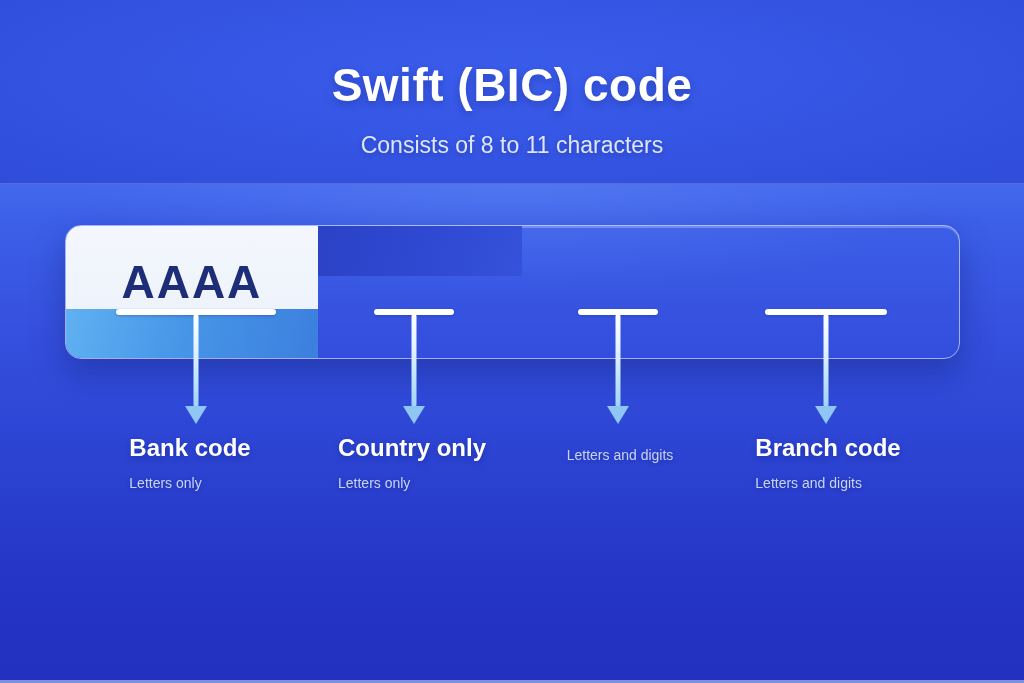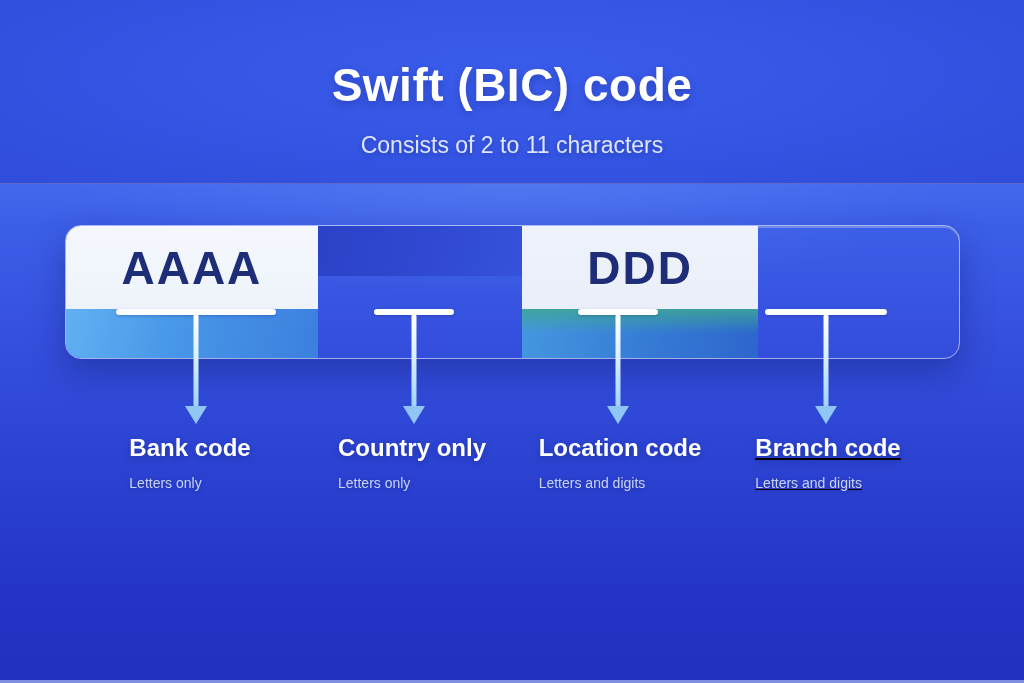--- a/index.html
+++ b/index.html
@@ -26,21 +26,21 @@
     font-size:23px;font-weight:400;color:#dde6fb;
     text-shadow:0 2px 5px rgba(15,30,110,0.3);}
 
   
   .card{position:absolute;left:65px;top:225px;width:893px;height:132px;
     border-radius:16px;overflow:hidden;display:flex;
     border:1px solid rgba(255,255,255,0.55);
     box-shadow:0 14px 32px rgba(12,22,100,0.35), 0 2px 0 rgba(255,255,255,0.25) inset;}
   .seg{position:relative;height:100%;display:flex;flex-direction:column;}
   .seg1{width:28.2%;} .seg2{width:22.5%;} .seg3{width:22.9%;} .seg4{width:26.4%;}
-  .seg-face{height:86px;display:flex;align-items:center;justify-content:center;}
+  .seg-face{height:86px;display:flex;align-items:flex-end;justify-content:center;}
   .seg1 .seg-face{background:linear-gradient(180deg,#f4f7fd,#eef3fb);}
   .seg2 .seg-face{background:linear-gradient(180deg,#f7fafd,#f1f5fc);}
   .seg3 .seg-face{background:linear-gradient(180deg,#f3f6fc,#eef2fa);}
   .seg4 .seg-face{background:linear-gradient(180deg,#eef3fb,#e9eef8);}
   .letters{font-size:46px;font-weight:700;letter-spacing:2px;color:#1d2d78;
     text-shadow:0 1px 0 rgba(255,255,255,0.5);}
   .seg-strip{height:50px;}
   .strip1{background:linear-gradient(105deg,#60b1f2 0%,#4796e8 45%,#3c7fde 100%);}
   .strip2{background:linear-gradient(105deg,#3552da 0%,#2c42c8 60%,#2a3cc2 100%);}
   .strip3{background:linear-gradient(105deg,#2b42c6 0%,#3049d2 55%,#3552da 100%);}
@@ -55,53 +55,47 @@
     width:5px;border-radius:2px;
     background:linear-gradient(180deg,#ffffff 0%,#dff2fe 40%,#9ed4f8 100%);}
   .arrow .head{position:absolute;bottom:0;left:50%;transform:translateX(-50%);
     width:0;height:0;border-left:11px solid transparent;border-right:11px solid transparent;
     border-top:18px solid #8fc6f4;}
   .a1{left:196px;width:160px;} .a2{left:414px;width:80px;}
   .a3{left:618px;width:80px;}  .a4{left:826px;width:122px;}
 
   
   .label-group{position:absolute;top:434px;transform:translateX(-50%);text-align:left;white-space:nowrap;}
-  .lg1{left:190px;} .lg2{left:412px;} .lg3{left:620px;} .lg4{left:828px;text-decoration:underline;}
+  .lg1{left:190px;} .lg2{left:412px;} .lg3{left:620px;} .lg4{left:828px;}
   .seg-label{font-size:24px;font-weight:700;color:#ffffff;
     text-shadow:0 2px 6px rgba(15,30,110,0.4);}
   .seg-note{margin-top:13px;font-size:14px;font-weight:400;color:#c9d4f4;
     text-shadow:0 1px 4px rgba(15,30,110,0.35);}
 </style>
 </head>
 <body>
 
 <div class="stage">
 
   <div class="bg-top"></div>
   <div class="bg-band"></div>
   <div class="bottom-line"></div>
 
   <h1 class="title">Swift (BIC) code</h1>
-  <div class="subtitle">Consists of 2 to 11 characters</div>
+  <div class="subtitle">Consists of 8 to 11 characters</div>
 
   <div class="card">
     <div class="seg seg1">
       <div class="seg-face">
         <span class="letters">AAAA</span>
       </div>
       <div class="seg-strip strip1"></div>
     </div>
     <div class="seg seg3">
       <div class="seg-strip strip3"></div>
-    </div>
-    <div class="seg seg4">
-      <div class="seg-face">
-        <span class="letters">DDD</span>
-      </div>
-      <div class="seg-strip strip4"></div>
     </div>
   </div>
 
   <div class="arrow a1">
     <div class="tbar"></div>
     <div class="stem"></div>
     <div class="head"></div>
   </div>
   <div class="arrow a2">
     <div class="tbar"></div>
@@ -121,21 +115,20 @@
 
   <div class="label-group lg1">
     <div class="seg-label">Bank code</div>
     <div class="seg-note">Letters only</div>
   </div>
   <div class="label-group lg2">
     <div class="seg-label">Country only</div>
     <div class="seg-note">Letters only</div>
   </div>
   <div class="label-group lg3">
-    <div class="seg-label">Location code</div>
     <div class="seg-note">Letters and digits</div>
   </div>
   <div class="label-group lg4">
     <div class="seg-label">Branch code</div>
     <div class="seg-note">Letters and digits</div>
   </div>
 
 </div>
 
 </body></html>

